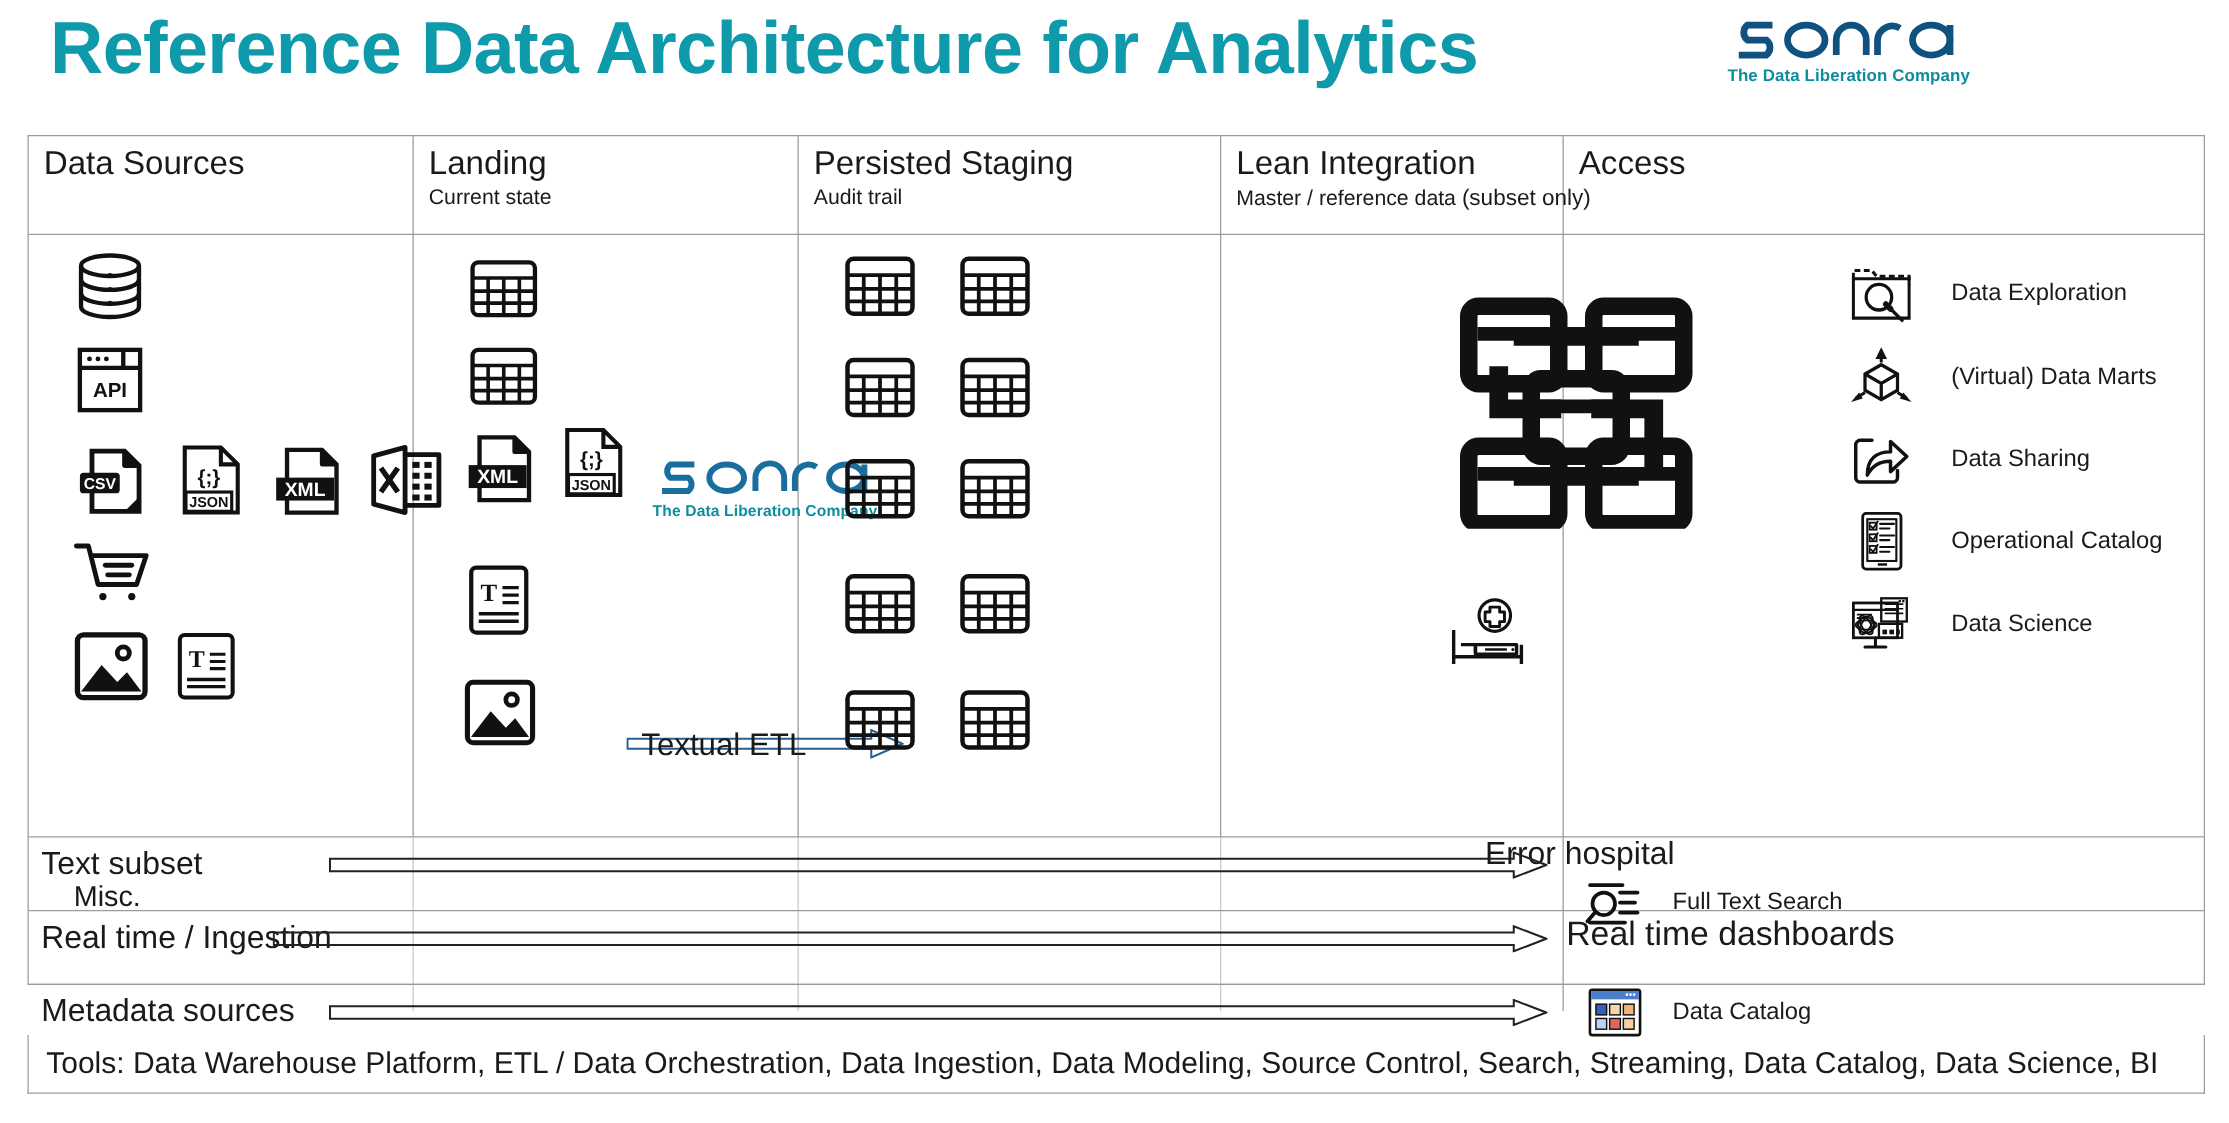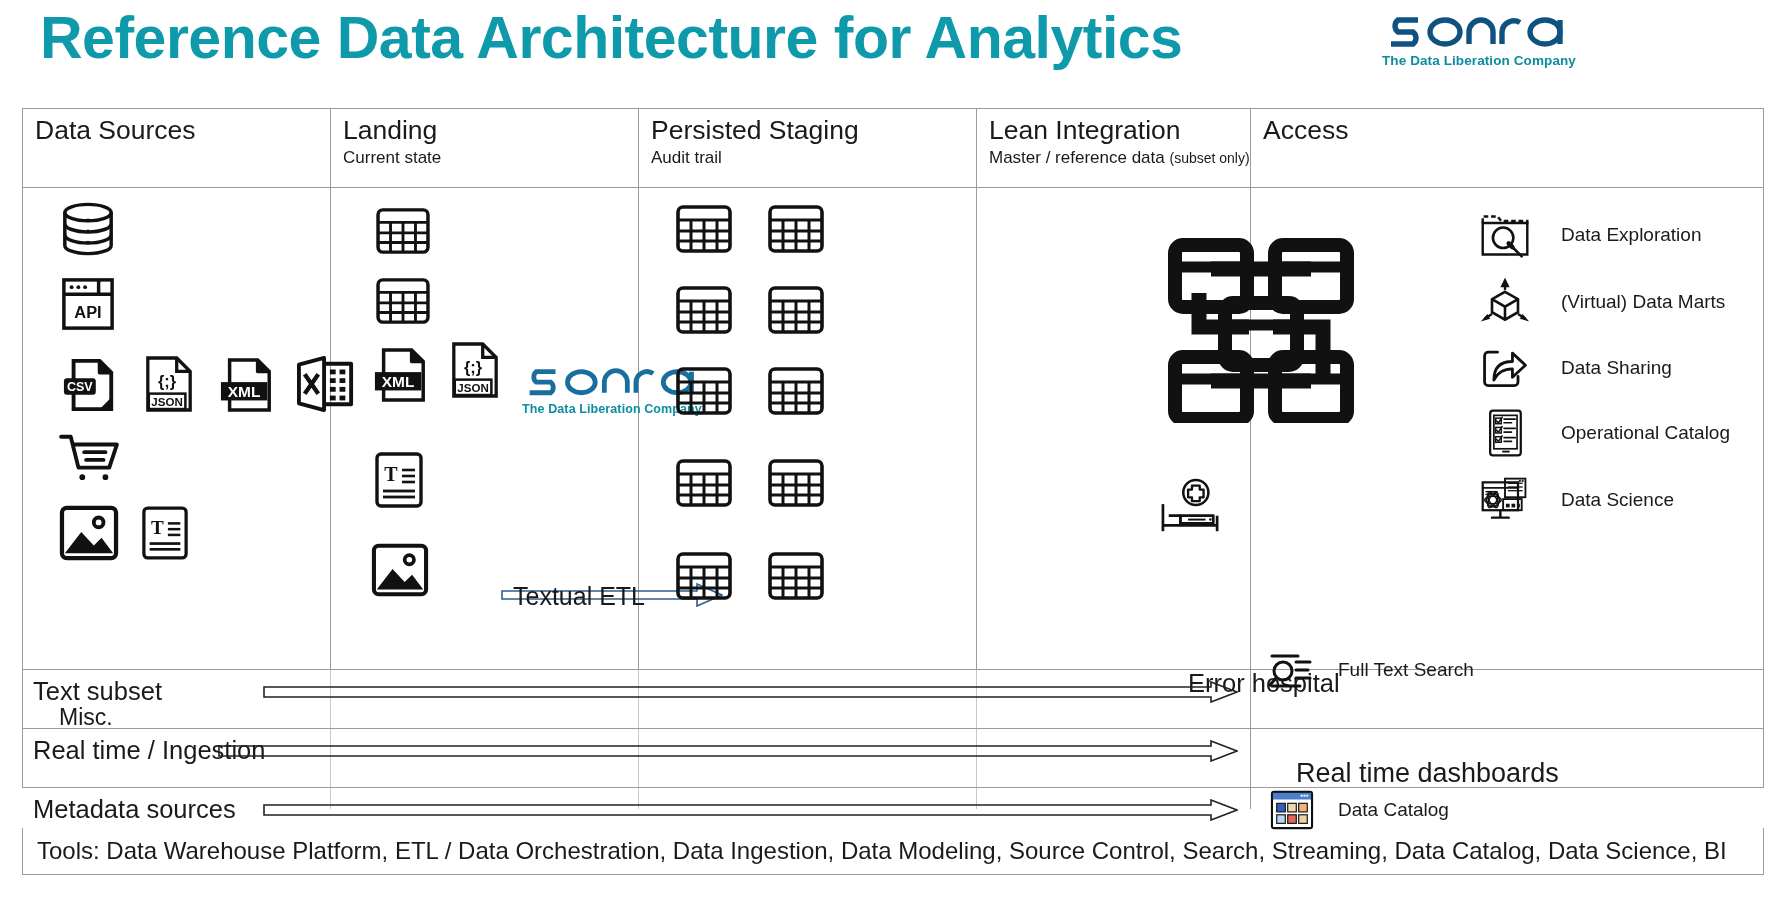--- a/index.html
+++ b/index.html
@@ -92,21 +92,21 @@
     line-height: 1.05;
     white-space: nowrap;
   }
   .col-head .ch-sub {
     font-size: 17px;
     color: #1a1a1a;
     margin-top: 3px;
     white-space: nowrap;
   }
   .ch-sub .small-note {
-    font-size: 14px;
+    font-size: 18px;
   }
 
   
   #ds-misc {
     position: absolute;
     left: 36px; top: 595px;
     font-size: 23px;
     color: #1a1a1a;
   }
 
@@ -689,40 +689,40 @@
             <rect x="41" y="31" width="3" height="4"></rect>
         </g>
       </svg>
       <span class="ai-label">Data Science</span>
     </div>
 
     <div class="flow-label" style="left:10px; top:568px;">Text subset</div>
     <svg class="flow-arrow" viewBox="0 0 975 22" preserveAspectRatio="none" style="left:240px; top:572px; width:975px;">
       <path d="M1 6 H948 V1 L974 11 L948 21 V16 H1 Z" fill="none" stroke="#222" stroke-width="1.6"></path>
     </svg>
-    <div class="flow-right" style="left:1245px; top:540px;">
+    <div class="flow-right" style="left:1245px; top:592px;">
       <svg class="fr-icon" viewBox="0 0 48 42">
         <path d="M4 7 H30" stroke="#111" stroke-width="3" stroke-linecap="round"></path>
         <circle cx="15" cy="22" r="9" fill="none" stroke="#111" stroke-width="3"></circle>
         <path d="M8 29 L2 36" stroke="#111" stroke-width="3" stroke-linecap="round"></path>
         <g stroke="#111" stroke-width="3" stroke-linecap="round">
           <path d="M28 13 H42"></path>
             <path d="M28 21 H40"></path>
             <path d="M28 29 H42"></path>
         </g>
         <path d="M4 37 H32" stroke="#111" stroke-width="3" stroke-linecap="round"></path>
       </svg>
       <span class="fr-label">Full Text Search</span>
     </div>
 
     <div class="flow-label" style="left:10px; top:627px;">Real time / Ingestion</div>
     <svg class="flow-arrow" viewBox="0 0 1020 22" preserveAspectRatio="none" style="left:195px; top:631px; width:1020px;">
       <path d="M1 6 H993 V1 L1019 11 L993 21 V16 H1 Z" fill="none" stroke="#222" stroke-width="1.6"></path>
     </svg>
-    <div class="flow-right" style="left:1273px; top:623px;margin-top:26px;">
+    <div class="flow-right" style="left:1230px; top:623px;">
       <span class="fr-label big">Real time dashboards</span>
     </div>
 
     <div class="flow-label" style="left:10px; top:686px;">Metadata sources</div>
     <svg class="flow-arrow" viewBox="0 0 975 22" preserveAspectRatio="none" style="left:240px; top:690px; width:975px;">
       <path d="M1 6 H948 V1 L974 11 L948 21 V16 H1 Z" fill="none" stroke="#222" stroke-width="1.6"></path>
     </svg>
     <div class="flow-right" style="left:1245px; top:680px;">
       <svg class="fr-icon" viewBox="0 0 48 44">
         <rect x="3" y="3" width="42" height="38" rx="2" fill="#fff" stroke="#111" stroke-width="2.2"></rect>

